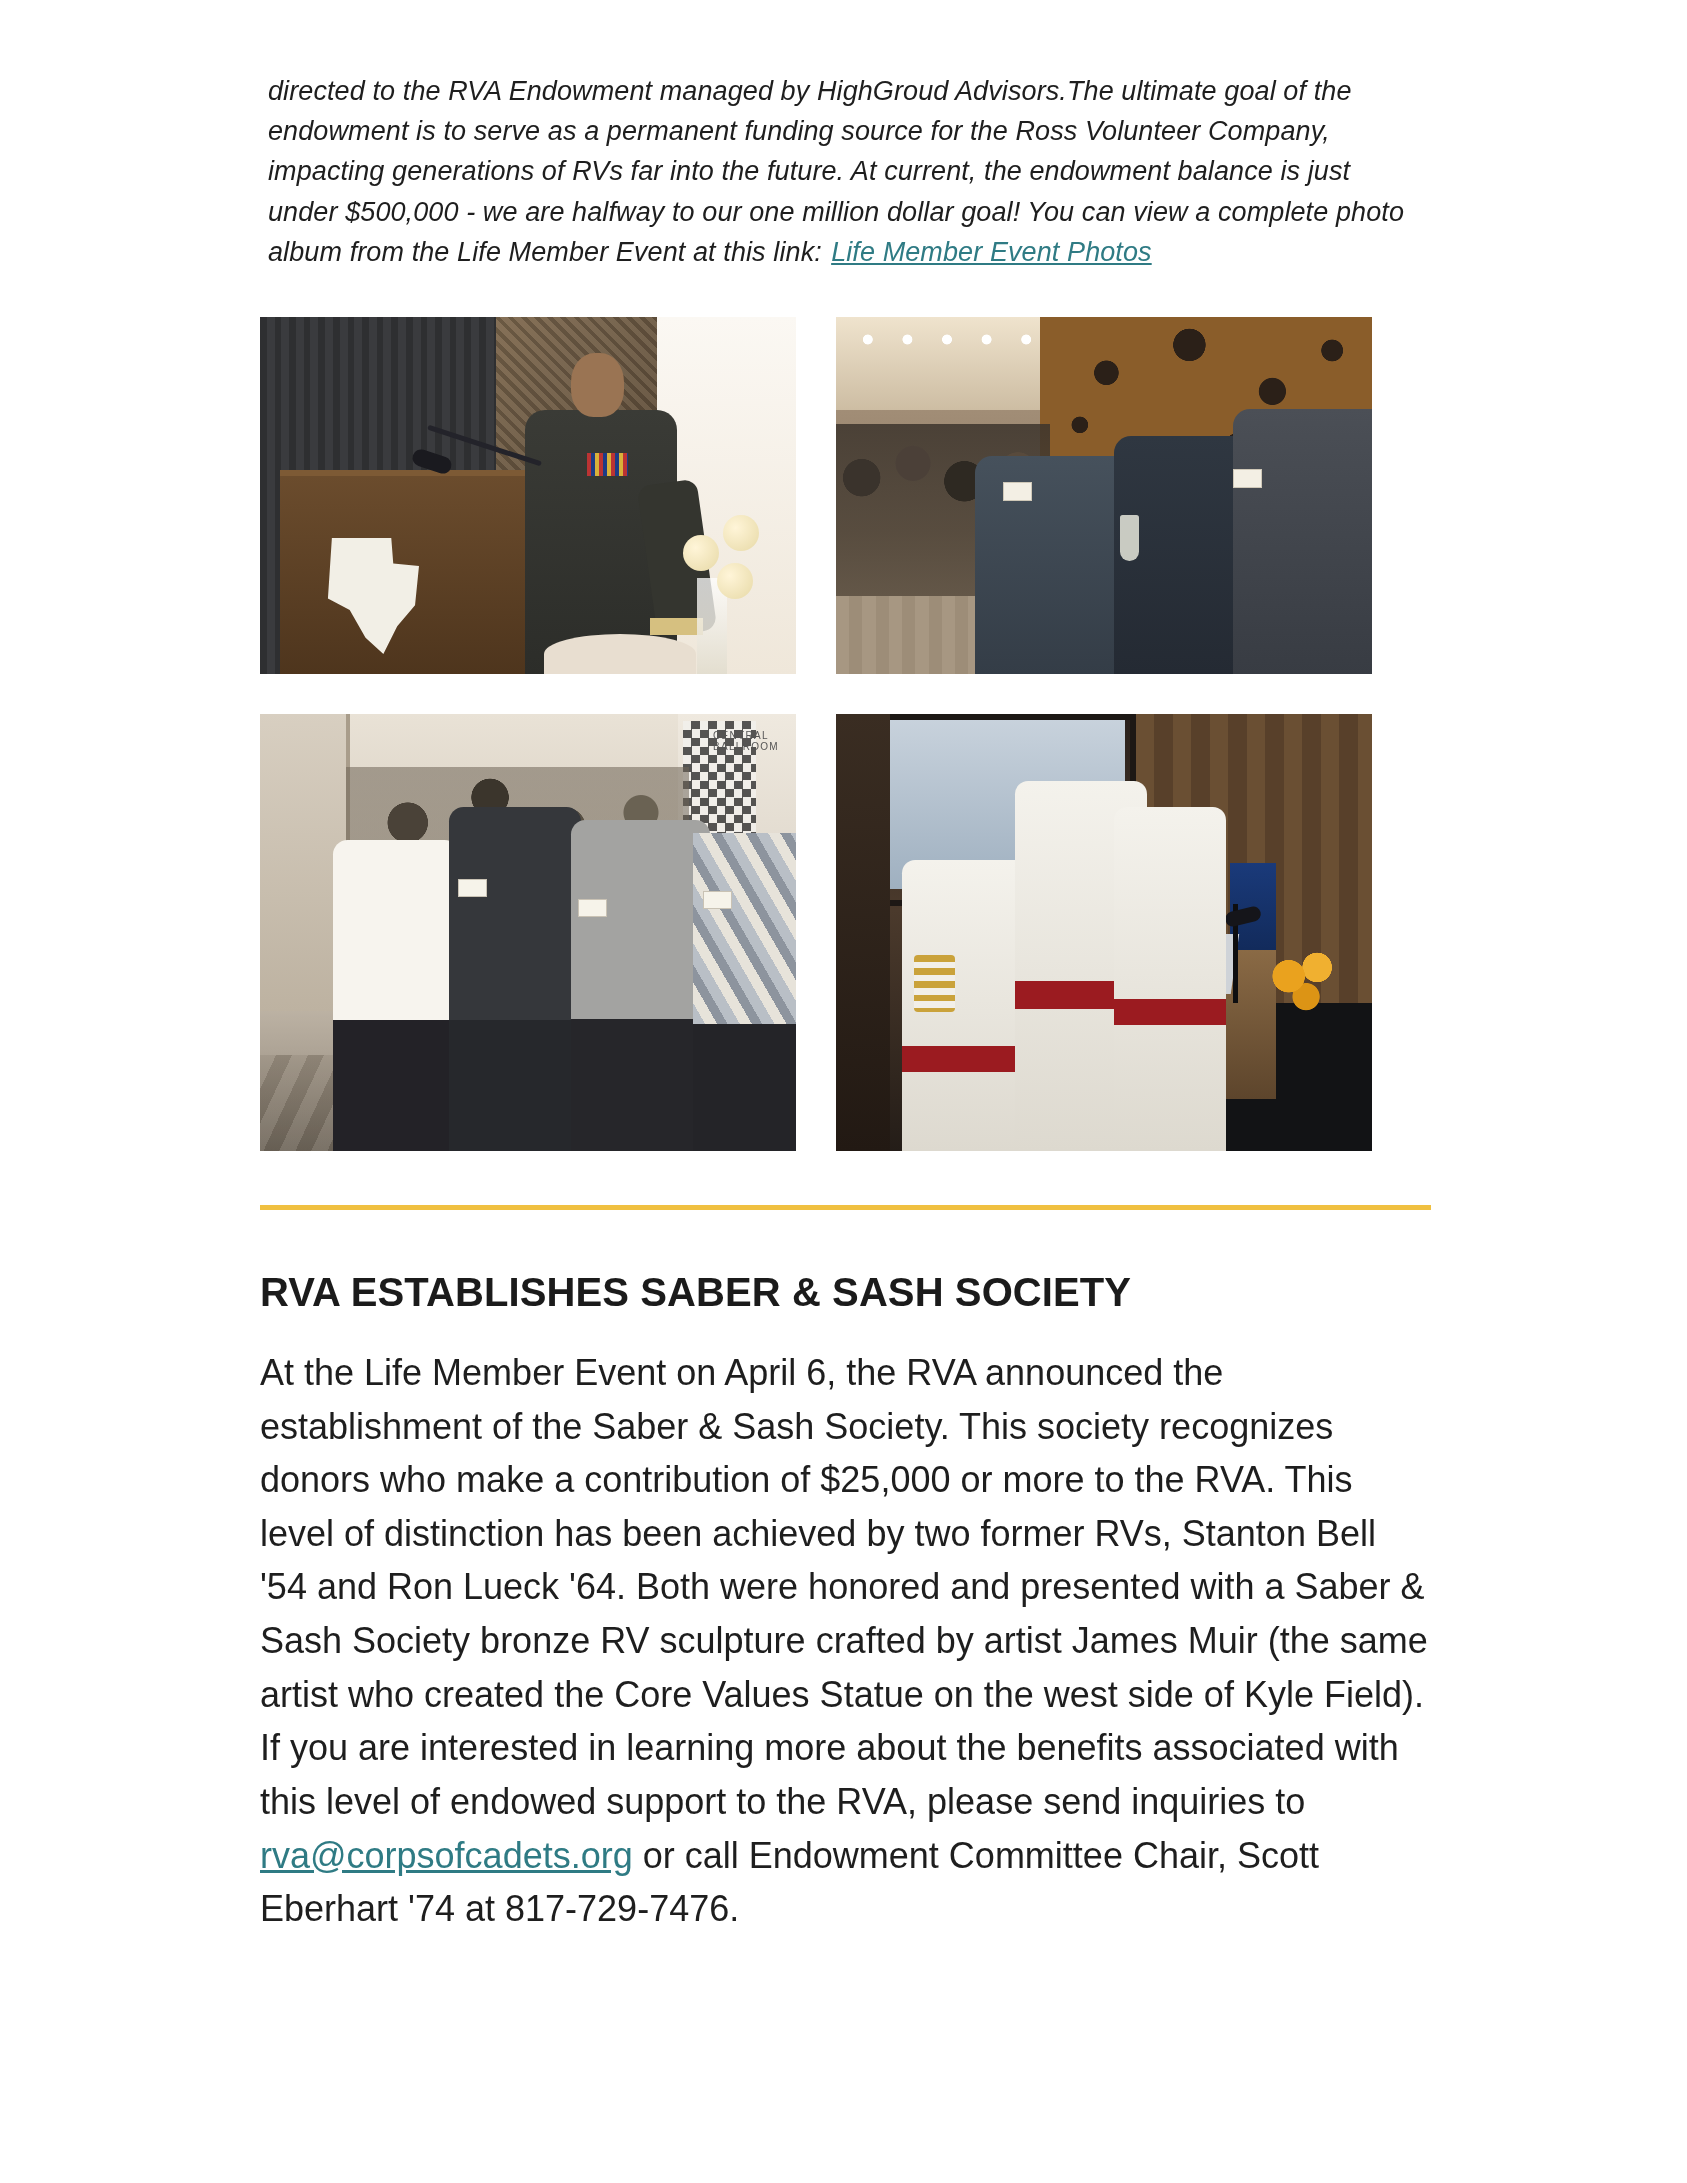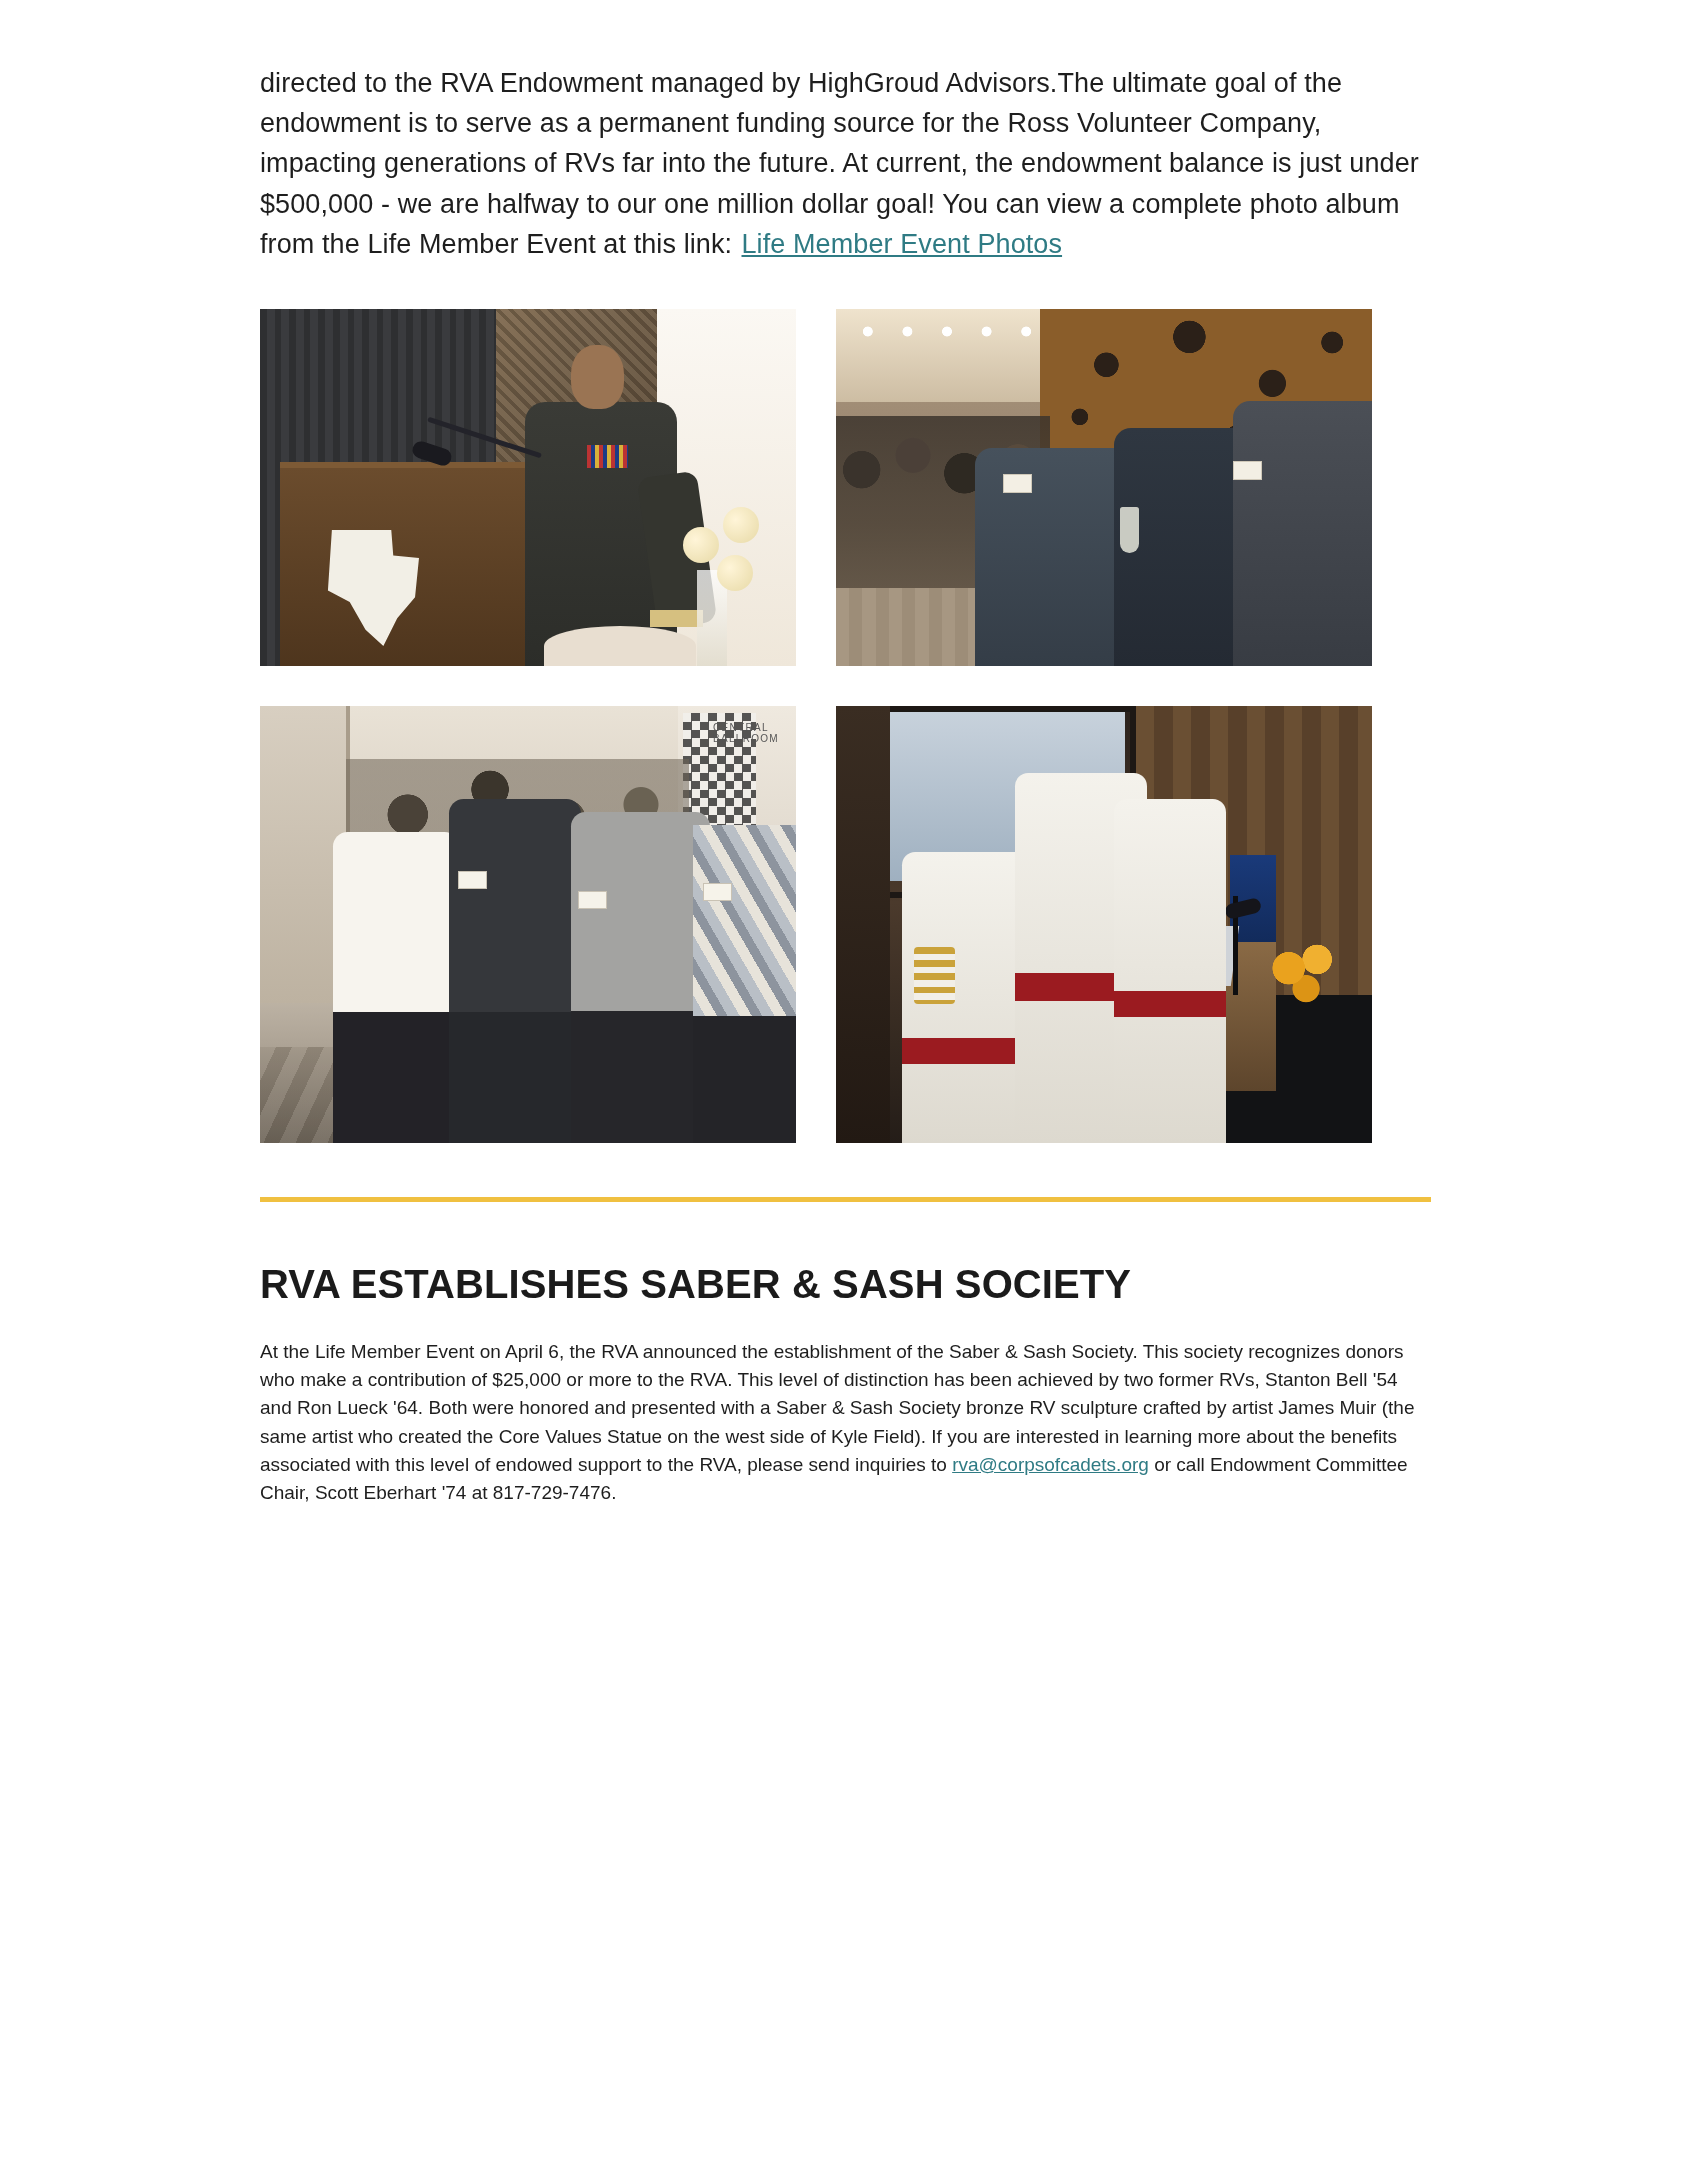--- a/index.html
+++ b/index.html
@@ -24,21 +24,22 @@
     position: absolute;
     left: 260px;
     top: 63px;
     width: 1171px;
   }
   .para {
     font-size: 27px;
     line-height: 1.49;
     color: #1e1e1e;
     letter-spacing: 0.1px;
-    margin: 0;
+    margin: 8px;
+    font-style: italic;
   }
   .para .link {
     color: #2f7b84;
     text-decoration: underline;
     cursor: pointer;
   }
   .gap-before-link { display: inline-block; width: 9.3px; }
 
   
   .photo-grid {
@@ -308,21 +309,21 @@
   .section-title {
     margin-top: 61px;
     font-size: 40px;
     font-weight: bold;
     color: #1b1b1b;
     letter-spacing: 0.1px;
     line-height: 1.05;
   }
   .section-body {
     margin-top: 14.6px;
-    font-size: 19px;
+    font-size: 36px;
     line-height: 1.49;
     color: #1e1e1e;
   }
   .section-body .link {
     color: #2f7b84;
     text-decoration: underline;
     cursor: pointer;
   }
 </style>
 </head>

